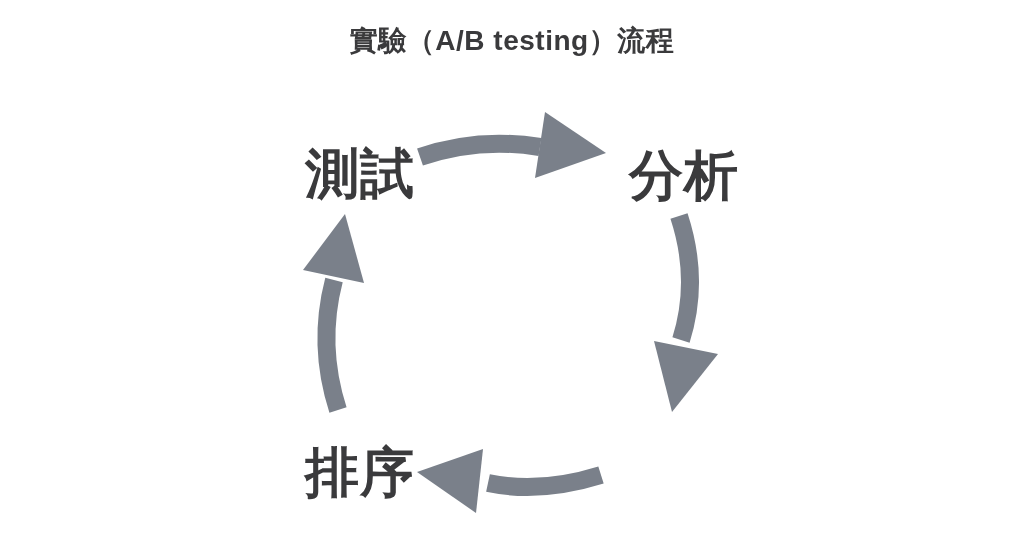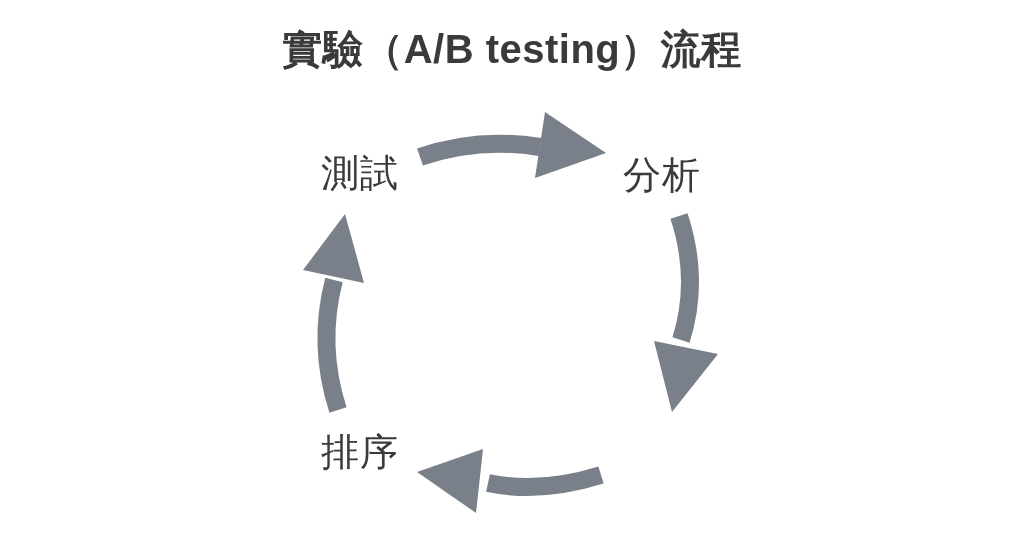--- a/index.html
+++ b/index.html
@@ -14,39 +14,39 @@
     background: #ffffff;
     overflow: hidden;
     font-family: "Liberation Sans", "DejaVu Sans", sans-serif;
   }
   .diagram-title {
     position: absolute;
     top: 22px;
     left: 0;
     right: 0;
     text-align: center;
-    font-size: 40px;
+    font-size: 28px;
     font-weight: 700;
     color: #3a3a3c;
     letter-spacing: 0.5px;
     white-space: nowrap;
   }
   .node {
     position: absolute;
     transform: translate(-50%, -50%);
-    font-size: 38px;
-    font-weight: 400;
+    font-size: 54px;
+    font-weight: 700;
     color: #3a3a3c;
     white-space: nowrap;
     letter-spacing: 1px;
     line-height: 1;
   }
   .node-test       { left: 360px; top: 173px; }
-  .node-analysis   { left: 662px; top: 175px; }
-  .node-prioritize { left: 360px; top: 452px; }
+  .node-analysis   { left: 684px; top: 175px; }
+  .node-prioritize { left: 360px; top: 472px; }
   .node-ideas      { left: 662px; top: 459px; }
   .arrow-layer {
     position: absolute;
     left: 0;
     top: 0;
     width: 1024px;
     height: 536px;
     pointer-events: none;
   }
   .arrow-body {

